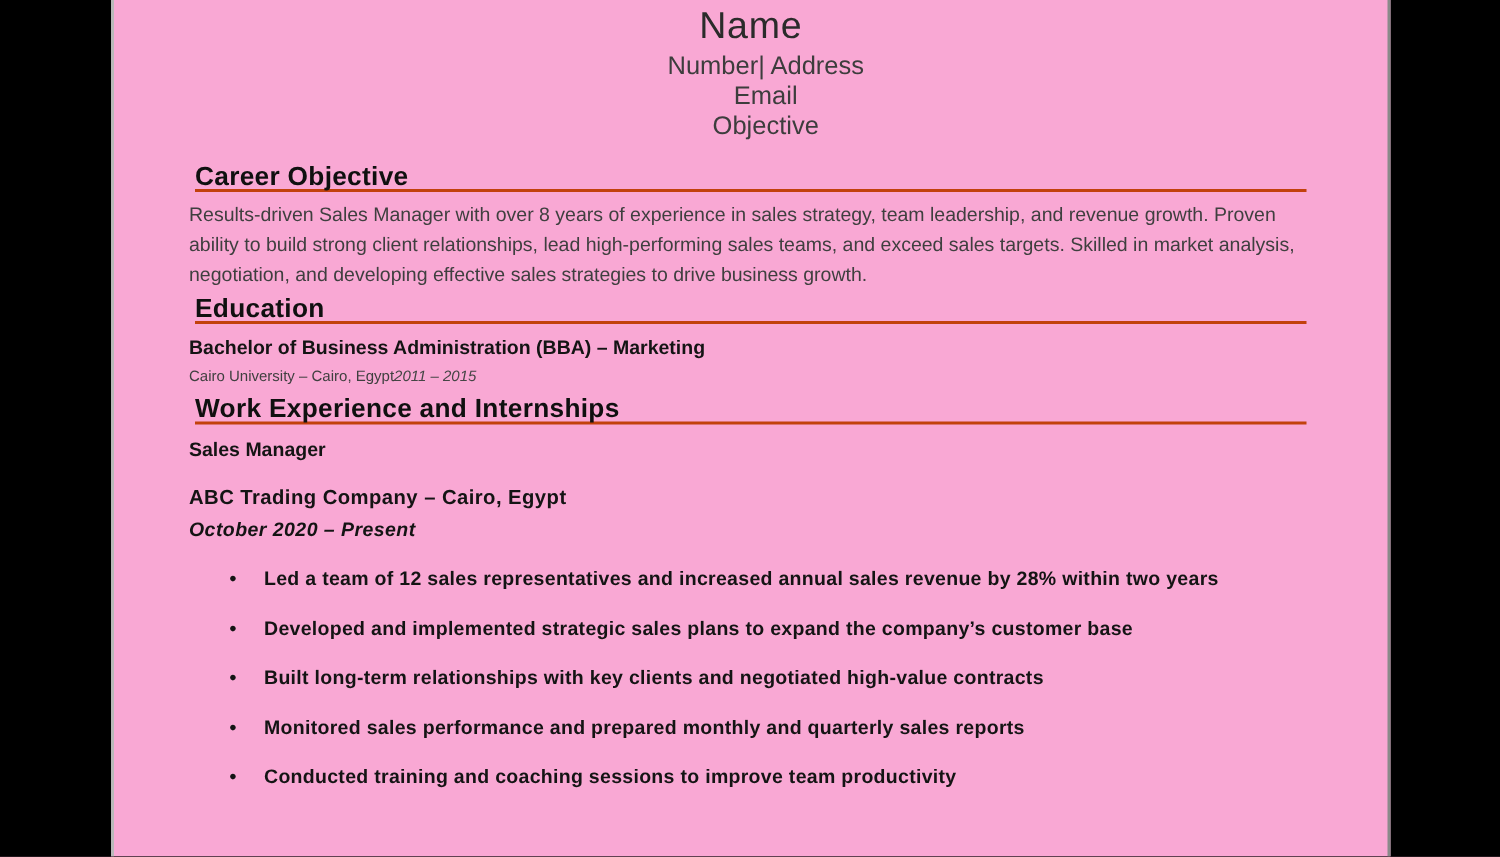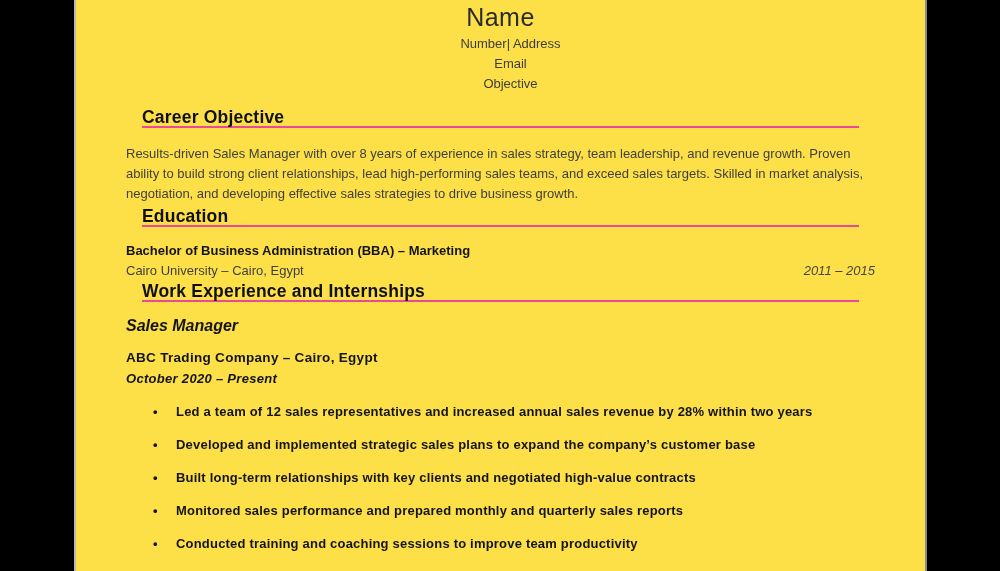--- a/index.html
+++ b/index.html
@@ -24,54 +24,54 @@
     background: #000000;
   }
   .letterbox.left  { left: 0; width: 74px; }
   .letterbox.right { left: 927px; width: 73px; }
   .page {
     position: absolute;
     left: 74px;
     top: 0;
     width: 853px;
     height: 571px;
-    background: #fde047;
+    background: #f9a8d4;
     border-left: 2px solid #b9b9b9;
     border-right: 2px solid #8a8a8a;
     box-sizing: border-box;
     overflow: hidden;
   }
   .header {
     text-align: center;
     padding-top: 2px;
   }
   .name {
     font-size: 25px;
     line-height: 30px;
     font-weight: 400;
     color: #2b2b2b;
     letter-spacing: 0.5px;
   }
   .contact {
     margin-top: 2px;
-    font-size: 13px;
+    font-size: 17px;
     line-height: 20px;
     color: #3d3d3d;
     padding-left: 20px;
   }
   .content {
     padding: 0 50px;
   }
   h2.section-heading {
-    margin: 16px;
+    margin: 4px;
     font-size: 17.5px;
     line-height: 18px;
     font-weight: 700;
     color: #101010;
-    border-bottom: 2px solid #ec4899;
+    border-bottom: 2px solid #c2410c;
     letter-spacing: 0.2px;
   }
   h2.career-heading    { margin-top: 14px; }
   h2.education-heading { margin-top: 3px; }
   h2.work-heading      { margin-top: 4px; }
   .objective-text {
     margin: 5px 0 2px 0;
     font-size: 13px;
     line-height: 20px;
     color: #3f3f3f;
@@ -79,37 +79,35 @@
   .edu-degree {
     margin-top: 8px;
     font-size: 13px;
     line-height: 15px;
     font-weight: 700;
     color: #141414;
   }
   .edu-row {
     margin-top: 5px;
     display: flex;
-    justify-content: space-between;
     align-items: baseline;
-    font-size: 13px;
+    font-size: 10px;
     line-height: 15px;
     color: #3f3f3f;
   }
   .edu-dates {
     font-style: italic;
     color: #454545;
   }
   .job-role {
     margin-top: 9px;
-    font-size: 16px;
+    font-size: 13px;
     line-height: 15px;
     font-weight: 700;
     color: #141414;
-    font-style: italic;
   }
   .job-company {
     margin-top: 17px;
     font-size: 13.5px;
     line-height: 15px;
     font-weight: 700;
     color: #141414;
     letter-spacing: 0.3px;
   }
   .job-dates {

